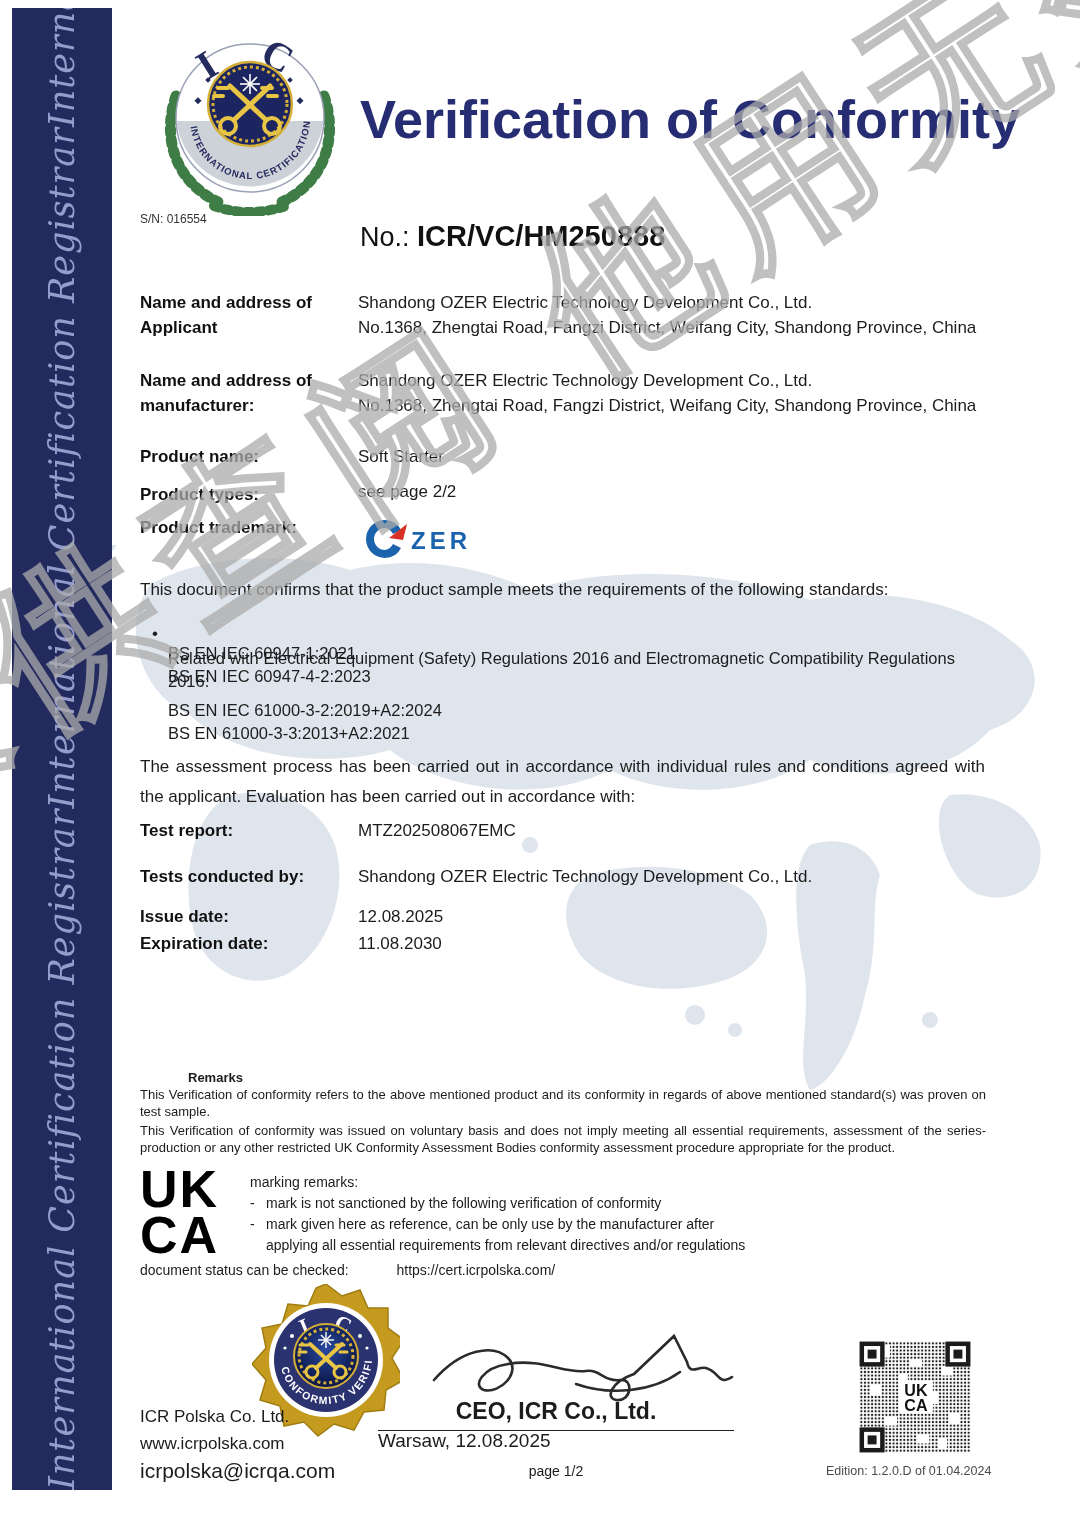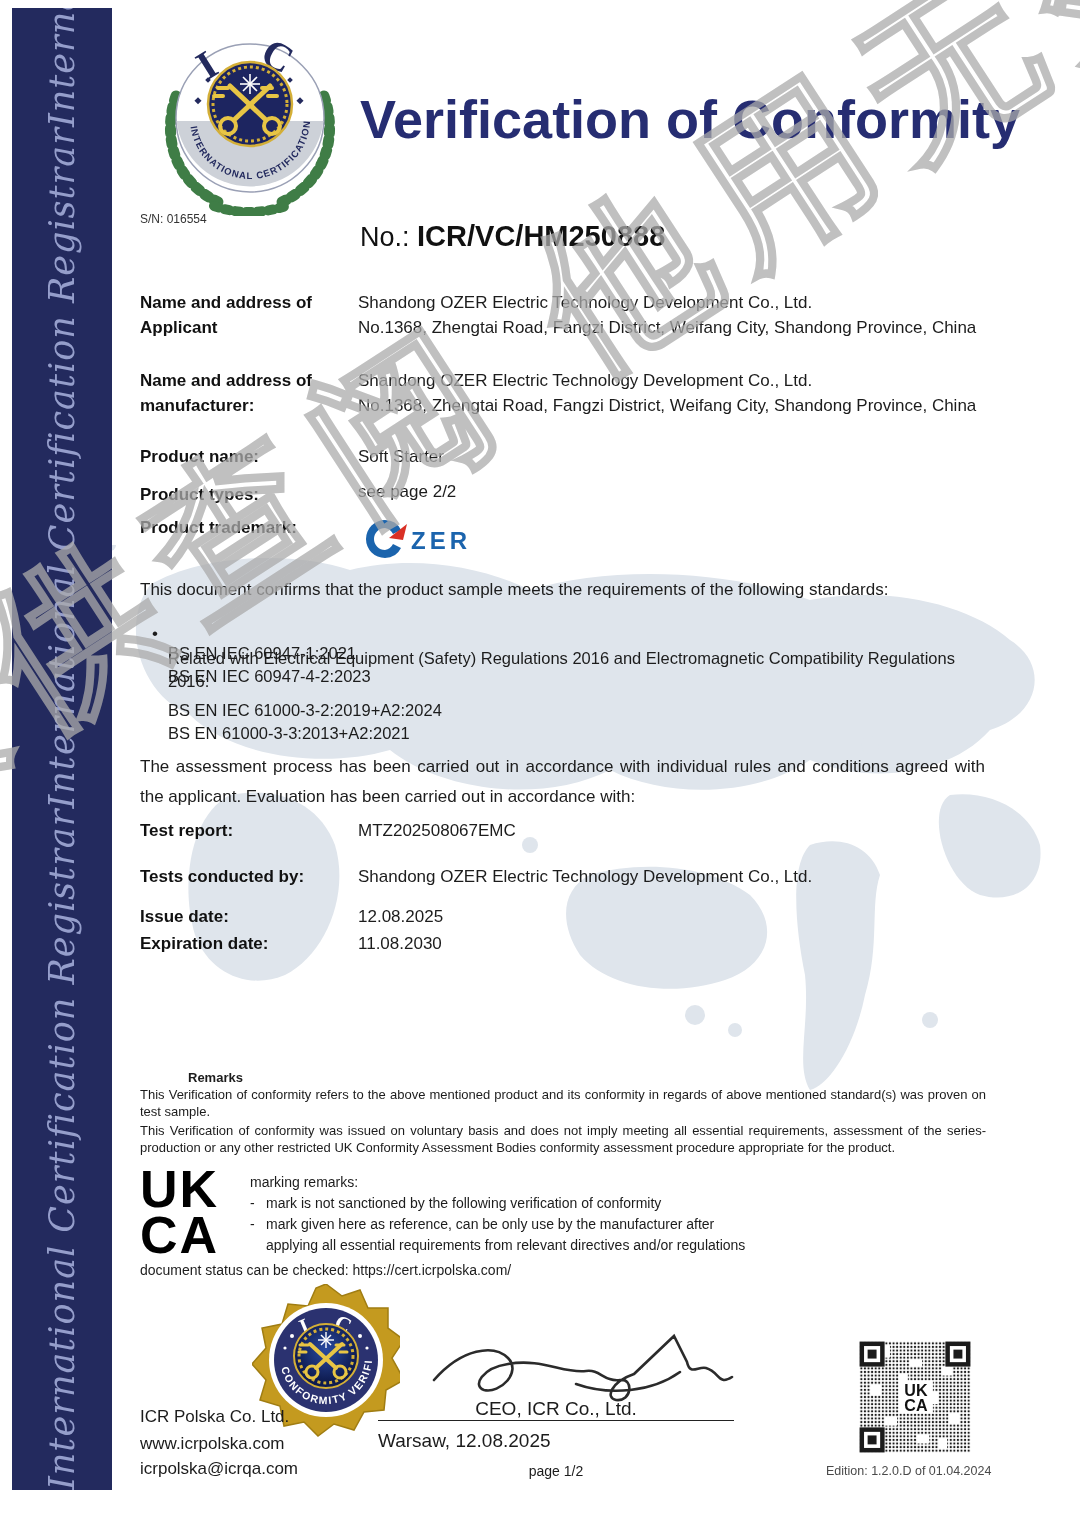--- a/index.html
+++ b/index.html
@@ -44,31 +44,31 @@
   .std{position:absolute;left:168px;width:820px;font-size:16.5px;line-height:23px;}
 
   .remarks-h{position:absolute;left:140px;top:1070px;font-size:13px;font-weight:700;padding-left:48px;}
   .remarks-p{position:absolute;left:140px;width:846px;font-size:13px;line-height:17px;text-align:justify;color:#1c1c1c;}
 
   .ukca-big{position:absolute;left:140px;top:1166px;width:100px;font-weight:800;font-size:52px;line-height:46px;letter-spacing:2px;color:#000;font-family:"Liberation Sans",sans-serif;}
   .marking{position:absolute;left:250px;top:1172px;width:520px;font-size:14px;line-height:21px;color:#1c1c1c;}
   .marking .dash{display:inline-block;width:16px;}
   .marking .ind{padding-left:16px;}
   .statusline{position:absolute;left:140px;top:1262px;font-size:14px;color:#1c1c1c;}
-  .statusline a{color:#1c1c1c;text-decoration:none;}
+  .statusline a{color:#1c1c1c;text-decoration:none;margin-left:44px;}
 
   .goldseal{position:absolute;left:252px;top:1284px;}
   .signature{position:absolute;left:428px;top:1322px;}
-  .ceo{position:absolute;left:378px;top:1398px;width:356px;text-align:center;font-size:19px;border-bottom:1.6px solid #222;}
+  .ceo{position:absolute;left:378px;top:1398px;width:356px;text-align:center;font-size:23px;border-bottom:1.6px solid #222;padding-bottom:5px;font-weight:bold;}
   .warsaw{position:absolute;left:378px;top:1430px;width:356px;text-align:left;font-size:19px;}
   .pagenum{position:absolute;left:378px;top:1463px;width:356px;text-align:center;font-size:14px;}
 
   .f-company{position:absolute;left:140px;top:1407px;font-size:17px;}
   .f-web{position:absolute;left:140px;top:1434px;font-size:17px;}
-  .f-mail{position:absolute;left:140px;top:1459px;font-size:17px;}
+  .f-mail{position:absolute;left:140px;top:1459px;font-size:21px;}
   .f-web a,.f-mail a{color:#1c1c1c;text-decoration:none;}
 
   .qr{position:absolute;left:856px;top:1338px;}
   .edition{position:absolute;left:826px;top:1464px;font-size:12.5px;color:#4a4a4a;}
 </style>
 </head>
 <body>
 
 <div class="page">
 

